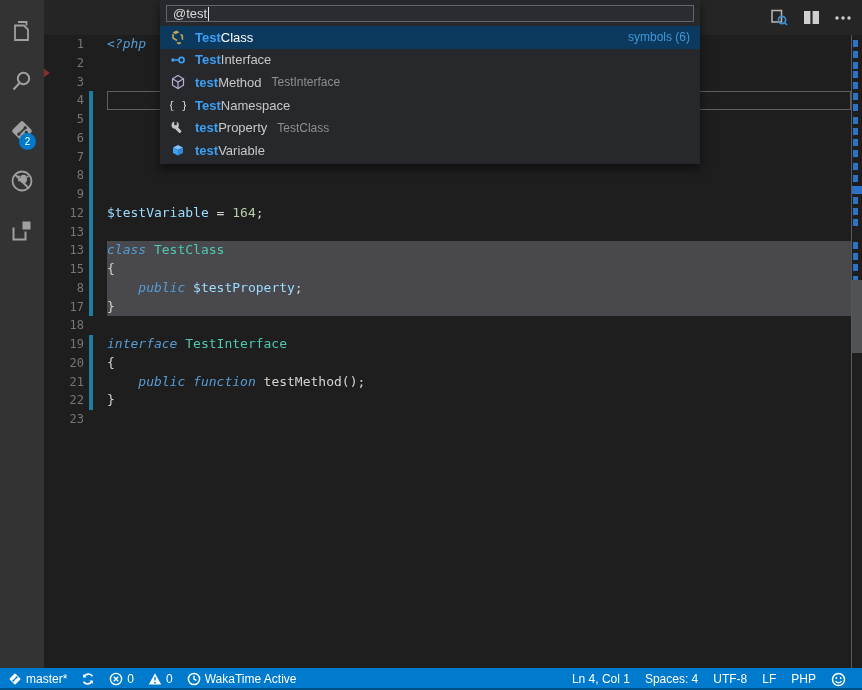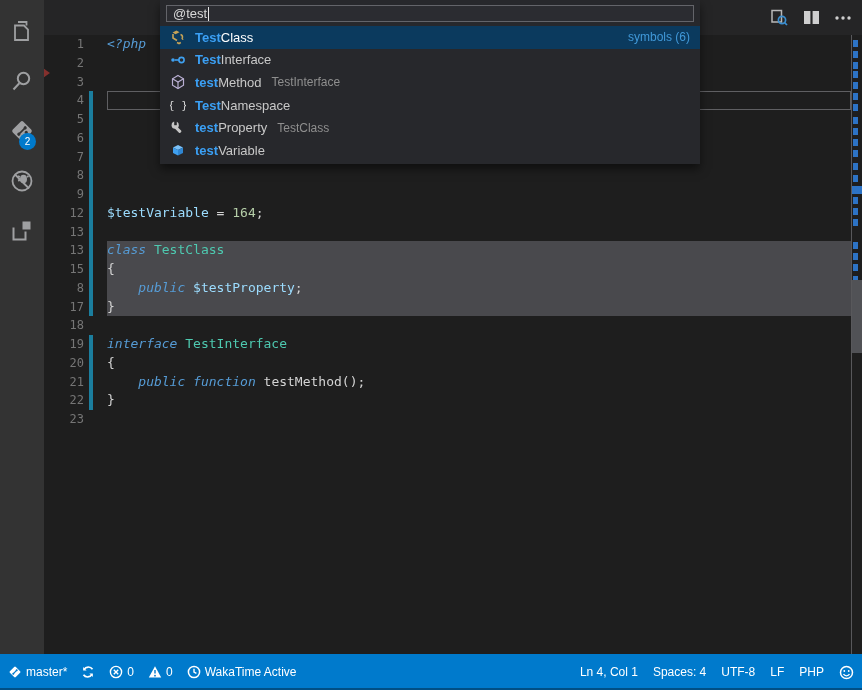--- a/index.html
+++ b/index.html
@@ -55,25 +55,25 @@
   .qo-list { padding-bottom:2px; }
   .qo-row { height:22.6px; display:flex; align-items:center; padding:0 10px; cursor:pointer; }
   .qo-row.selected { background:#0b3a5e; }
   .qo-name { margin-left:9px; font-size:13px; color:#c8c8c8; white-space:pre; }
   .qo-row.selected .qo-name { color:#ffffff; }
   .qo-match { color:#3ba0f5; font-weight:bold; }
   .qo-detail { margin-left:10px; font-size:12px; color:#8f8f8f; }
   .qo-badge { margin-left:auto; font-size:12px; color:#4098d8; }
 
   
-  .statusbar { position:absolute; left:0; right:0; bottom:0; height:36px; background:#007acc; color:#ffffff;
+  .statusbar { position:absolute; left:0; right:0; bottom:0; height:22px; background:#007acc; color:#ffffff;
                display:flex; align-items:center; font-size:12px; z-index:6; }
   .statusbar::after { content:""; position:absolute; left:0; right:0; bottom:0; height:2px; background:rgba(0,0,0,0.35); }
   .sb-left { display:flex; align-items:center; gap:14px; padding-left:8px; }
-  .sb-right { margin-left:auto; display:flex; align-items:center; gap:15px; padding-right:8px; }
+  .sb-right { margin-left:auto; display:flex; align-items:center; gap:15px; padding-right:16px; }
   .sb-item { display:flex; align-items:center; gap:4px; cursor:pointer; white-space:nowrap; }
 </style>
 </head>
 <body>
 
 <div class="window">
 
   <div class="activitybar" id="activitybar">
       <div style="height: 6px;"></div>
       <div class="ab-item">

